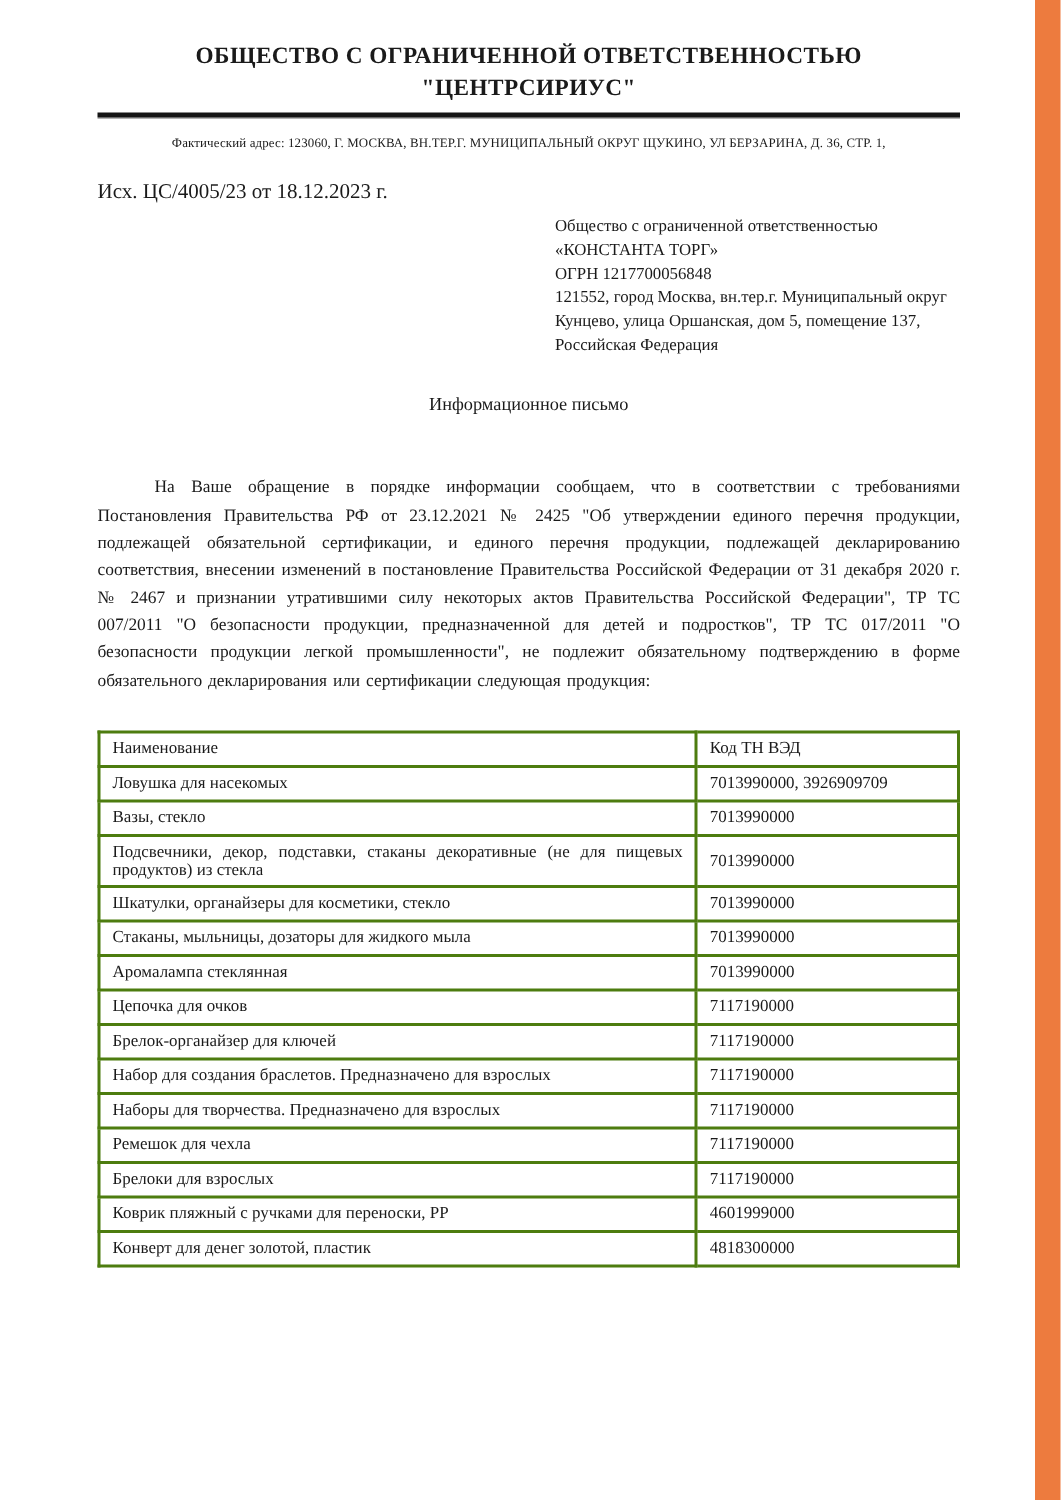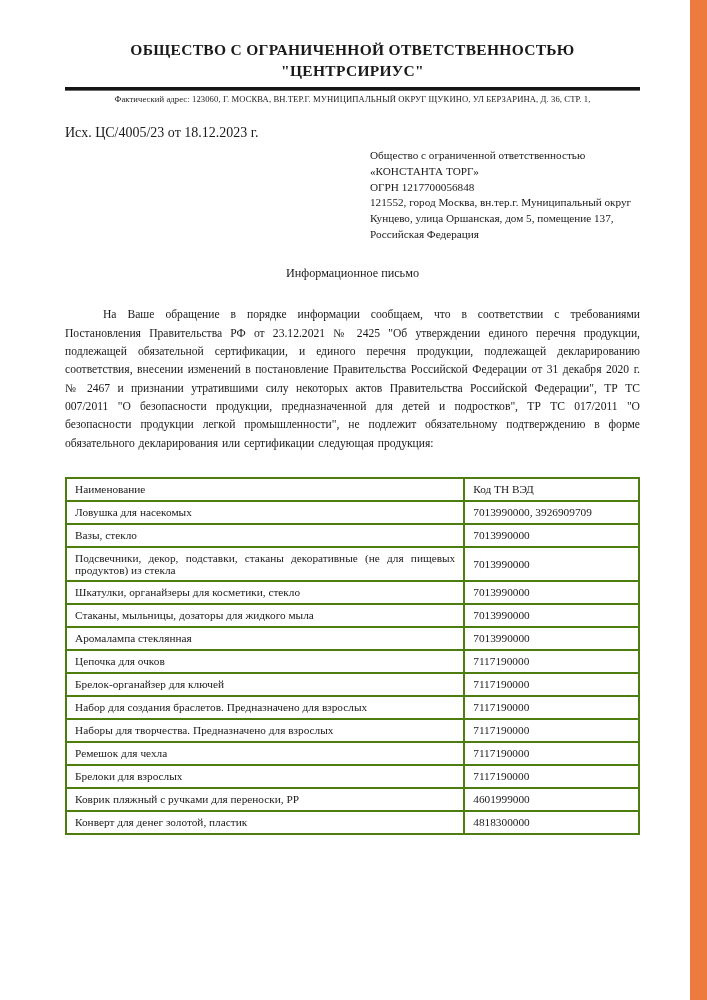--- a/index.html
+++ b/index.html
@@ -13,39 +13,39 @@
     font-family: "Liberation Serif", "DejaVu Serif", serif;
     color: #1a1a1a;
   }
   .accent-band {
     position: absolute;
     top: 0; right: 0;
     width: 17px; height: 1000px;
   }
   .content {
     position: absolute;
-    left: 65px; top: 12px;
+    left: 65px; top: 0;
     width: 575px;
     padding-top: 28px;
   }
   .company-title {
     text-align: center;
     font-weight: bold;
     font-size: 15.5px;
     line-height: 1.35;
     letter-spacing: 0.3px;
   }
   .header-rule {
     margin-top: 5px;
     height: 3px;
     border-top: 3px solid #151515;
     border-bottom: 1px solid #6a6a6a;
   }
   .address {
-    margin-top: 3px;
+    margin-top: 11px;
     text-align: center;
     font-size: 8.6px;
     line-height: 1.35;
     letter-spacing: 0.1px;
   }
   .ref-line {
     margin-top: 20px;
     font-size: 14px;
   }
   .recipient {
@@ -53,21 +53,21 @@
     margin-left: 305px;
     font-size: 11.2px;
     line-height: 1.4;
   }
   .letter-title {
     margin-top: 24px;
     text-align: center;
     font-size: 12.2px;
   }
   .letter-body {
-    margin-top: 25px;
+    margin-top: 39px;
     font-size: 11.6px;
     line-height: 1.58;
     text-align: justify;
     text-indent: 38px;
     word-spacing: 1px;
   }
   table.products {
     margin-top: 24px;
     width: 100%;
     border-collapse: collapse;

